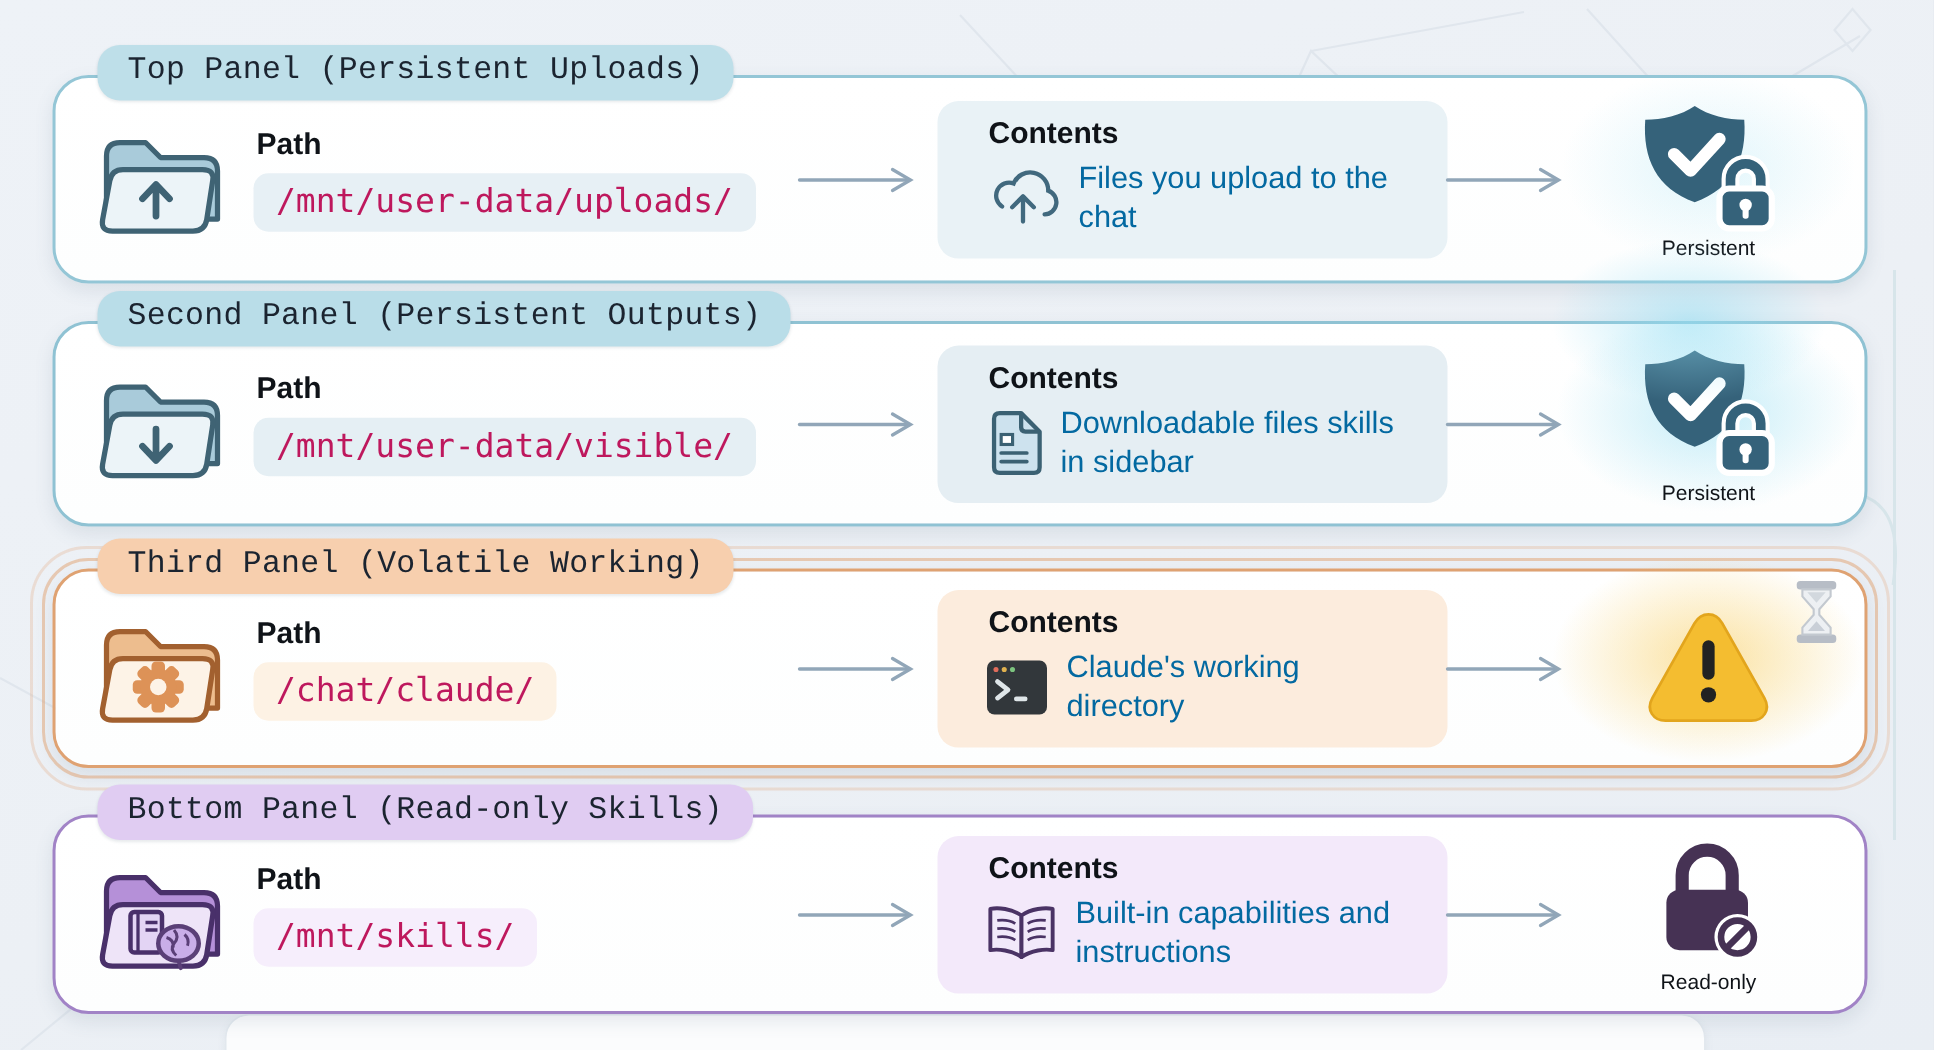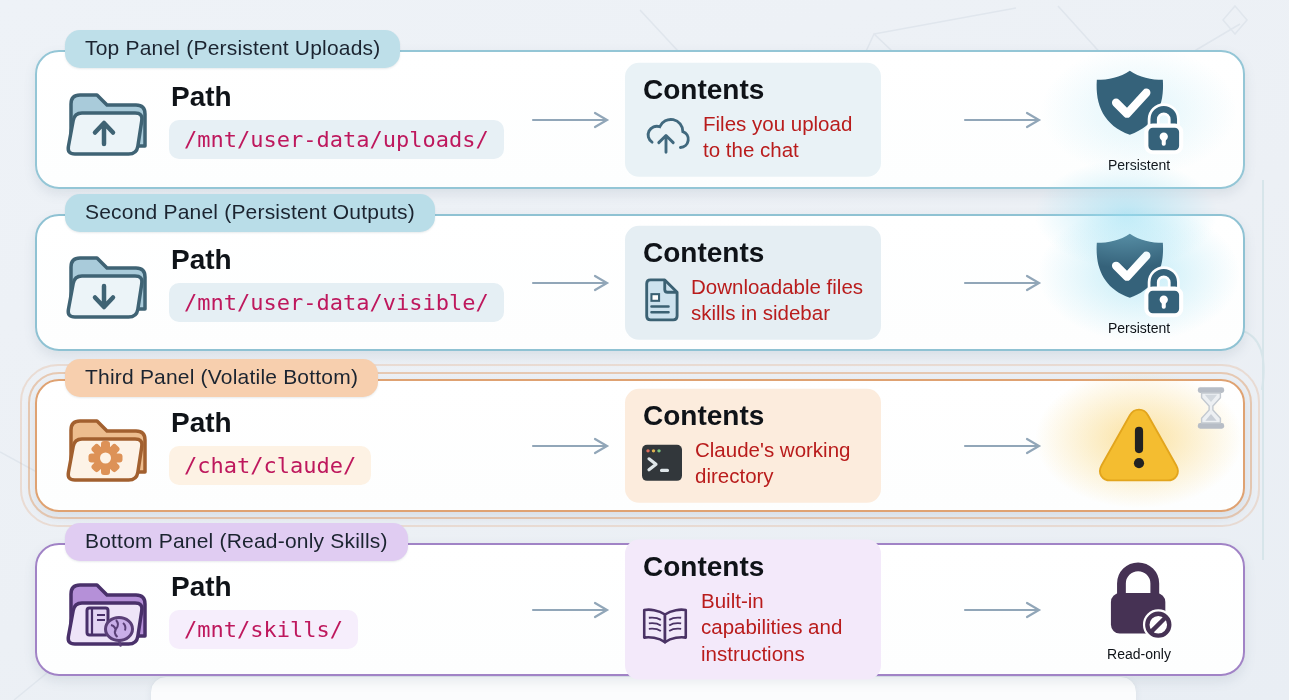--- a/index.html
+++ b/index.html
@@ -24,38 +24,38 @@
       --fback:#a9cbda;--ffront:#ecf4f8;--fstroke:#3f6374;top:214px;height:133px;}
   .p3{--border:#dfa272;--badge:#f7cfae;--pill:#fdf2e4;--box:#fcecdd;
       --fback:#edbd8e;--ffront:#fdf3e7;--fstroke:#a2602f;top:379px;height:129px;}
   .p4{--border:#a183c6;--badge:#e0ccf2;--pill:#f6eefc;--box:#f3e9fa;
       --fback:#b590d8;--ffront:#eee4f8;--fstroke:#49306a;top:543px;height:129px;}
 
   .badge{
     position:absolute;top:-22px;left:28px;z-index:6;
     background:var(--badge);border-radius:15px;padding:6px 20px 8px;
     font-size:21px;font-weight:500;color:#1b2430;letter-spacing:.2px;
-    box-shadow:0 1px 2px rgba(60,80,100,.12);white-space:nowrap;
+    box-shadow:0 1px 2px rgba(60,80,100,.12);white-space:nowrap;font-family:Liberation Mono, monospace;
   }
   .folder{position:absolute;left:22px;top:50%;transform:translateY(-50%);}
   .pathblock{position:absolute;left:132px;top:50%;transform:translateY(-50%);}
-  .h-label{font-size:28px;font-weight:700;color:#0f1318;margin:0 0 7px 2px;}
+  .h-label{font-size:20px;font-weight:700;color:#0f1318;margin:0 0 7px 2px;}
   .pill{
     display:inline-block;background:var(--pill);border-radius:10px;padding:7px 15px;
     font-family:"DejaVu Sans Mono",monospace;font-size:22px;color:#be185d;white-space:nowrap;
   }
   .arrow{position:absolute;top:50%;transform:translateY(-50%);}
   .arrow.a1{left:494px;}
   .arrow.a2{left:926px;}
   .contents{
     position:absolute;left:588px;top:50%;transform:translateY(-50%);
-    width:256px;background:var(--box);border-radius:14px;padding:11px 16px 13px;box-sizing:border-box;
+    width:340px;background:var(--box);border-radius:14px;padding:11px 32px 13px;box-sizing:border-box;
   }
   .contents .row{display:flex;align-items:center;gap:12px;margin-top:5px;}
-  .contents .txt{font-size:20.5px;line-height:1.3;color:#b91c1c;}
+  .contents .txt{font-size:20.5px;line-height:1.3;color:#0369a1;}
   .status{position:absolute;left:1002px;width:200px;top:50%;transform:translateY(-50%);text-align:center;z-index:2;}
   .status svg{margin:0 auto 2px;}
   .status .slabel{font-size:14px;color:#0f1318;}
   .halo{position:absolute;left:50%;top:42%;width:210px;height:140px;transform:translate(-50%,-50%);
         pointer-events:none;z-index:-1;}
   .halo.cyan{background:radial-gradient(ellipse at center,rgba(150,222,242,.55) 0%,rgba(150,222,242,0) 68%);}
   .halo.cyan-soft{background:radial-gradient(ellipse at center,rgba(150,222,242,.28) 0%,rgba(150,222,242,0) 66%);}
   .halo.gold{background:radial-gradient(ellipse at center,rgba(248,202,84,.55) 0%,rgba(248,202,84,0) 70%);}
 
   .glow-bridge{
@@ -225,21 +225,21 @@
           </g>
         </svg>
       </span>
       <div class="slabel">Persistent</div>
     </div>
   </section>
 
   <section class="panel p3">
     <div class="ring1"></div>
     <div class="ring2"></div>
-    <div class="badge">Third Panel (Volatile Bottom)</div>
+    <div class="badge">Third Panel (Volatile Working)</div>
 
     <span class="folder">
       <svg width="96" height="84" viewBox="0 0 96 84">
         <path d="M12 26 q0-9 9-9 h17 l10 10 h29 q9 0 9 9 v32 H12 z" fill="var(--fback)" stroke="var(--fstroke)" stroke-width="3.5" stroke-linejoin="round"></path>
         <path d="M23 35 h53 q8 0 6.8 7.5 l-4 26 q-1.2 7.5-9.2 7.5 H16 q-8 0-6.6-7.5 l4.8-26 Q15.5 35 23 35 z" fill="var(--ffront)" stroke="var(--fstroke)" stroke-width="3.5" stroke-linejoin="round"></path>
         <g fill="#dd9257">
           <rect x="42" y="37" width="9" height="34" rx="3"></rect>
           <rect x="42" y="37" width="9" height="34" rx="3" transform="rotate(45 46.5 54)"></rect>
           <rect x="42" y="37" width="9" height="34" rx="3" transform="rotate(90 46.5 54)"></rect>
           <rect x="42" y="37" width="9" height="34" rx="3" transform="rotate(135 46.5 54)"></rect>

